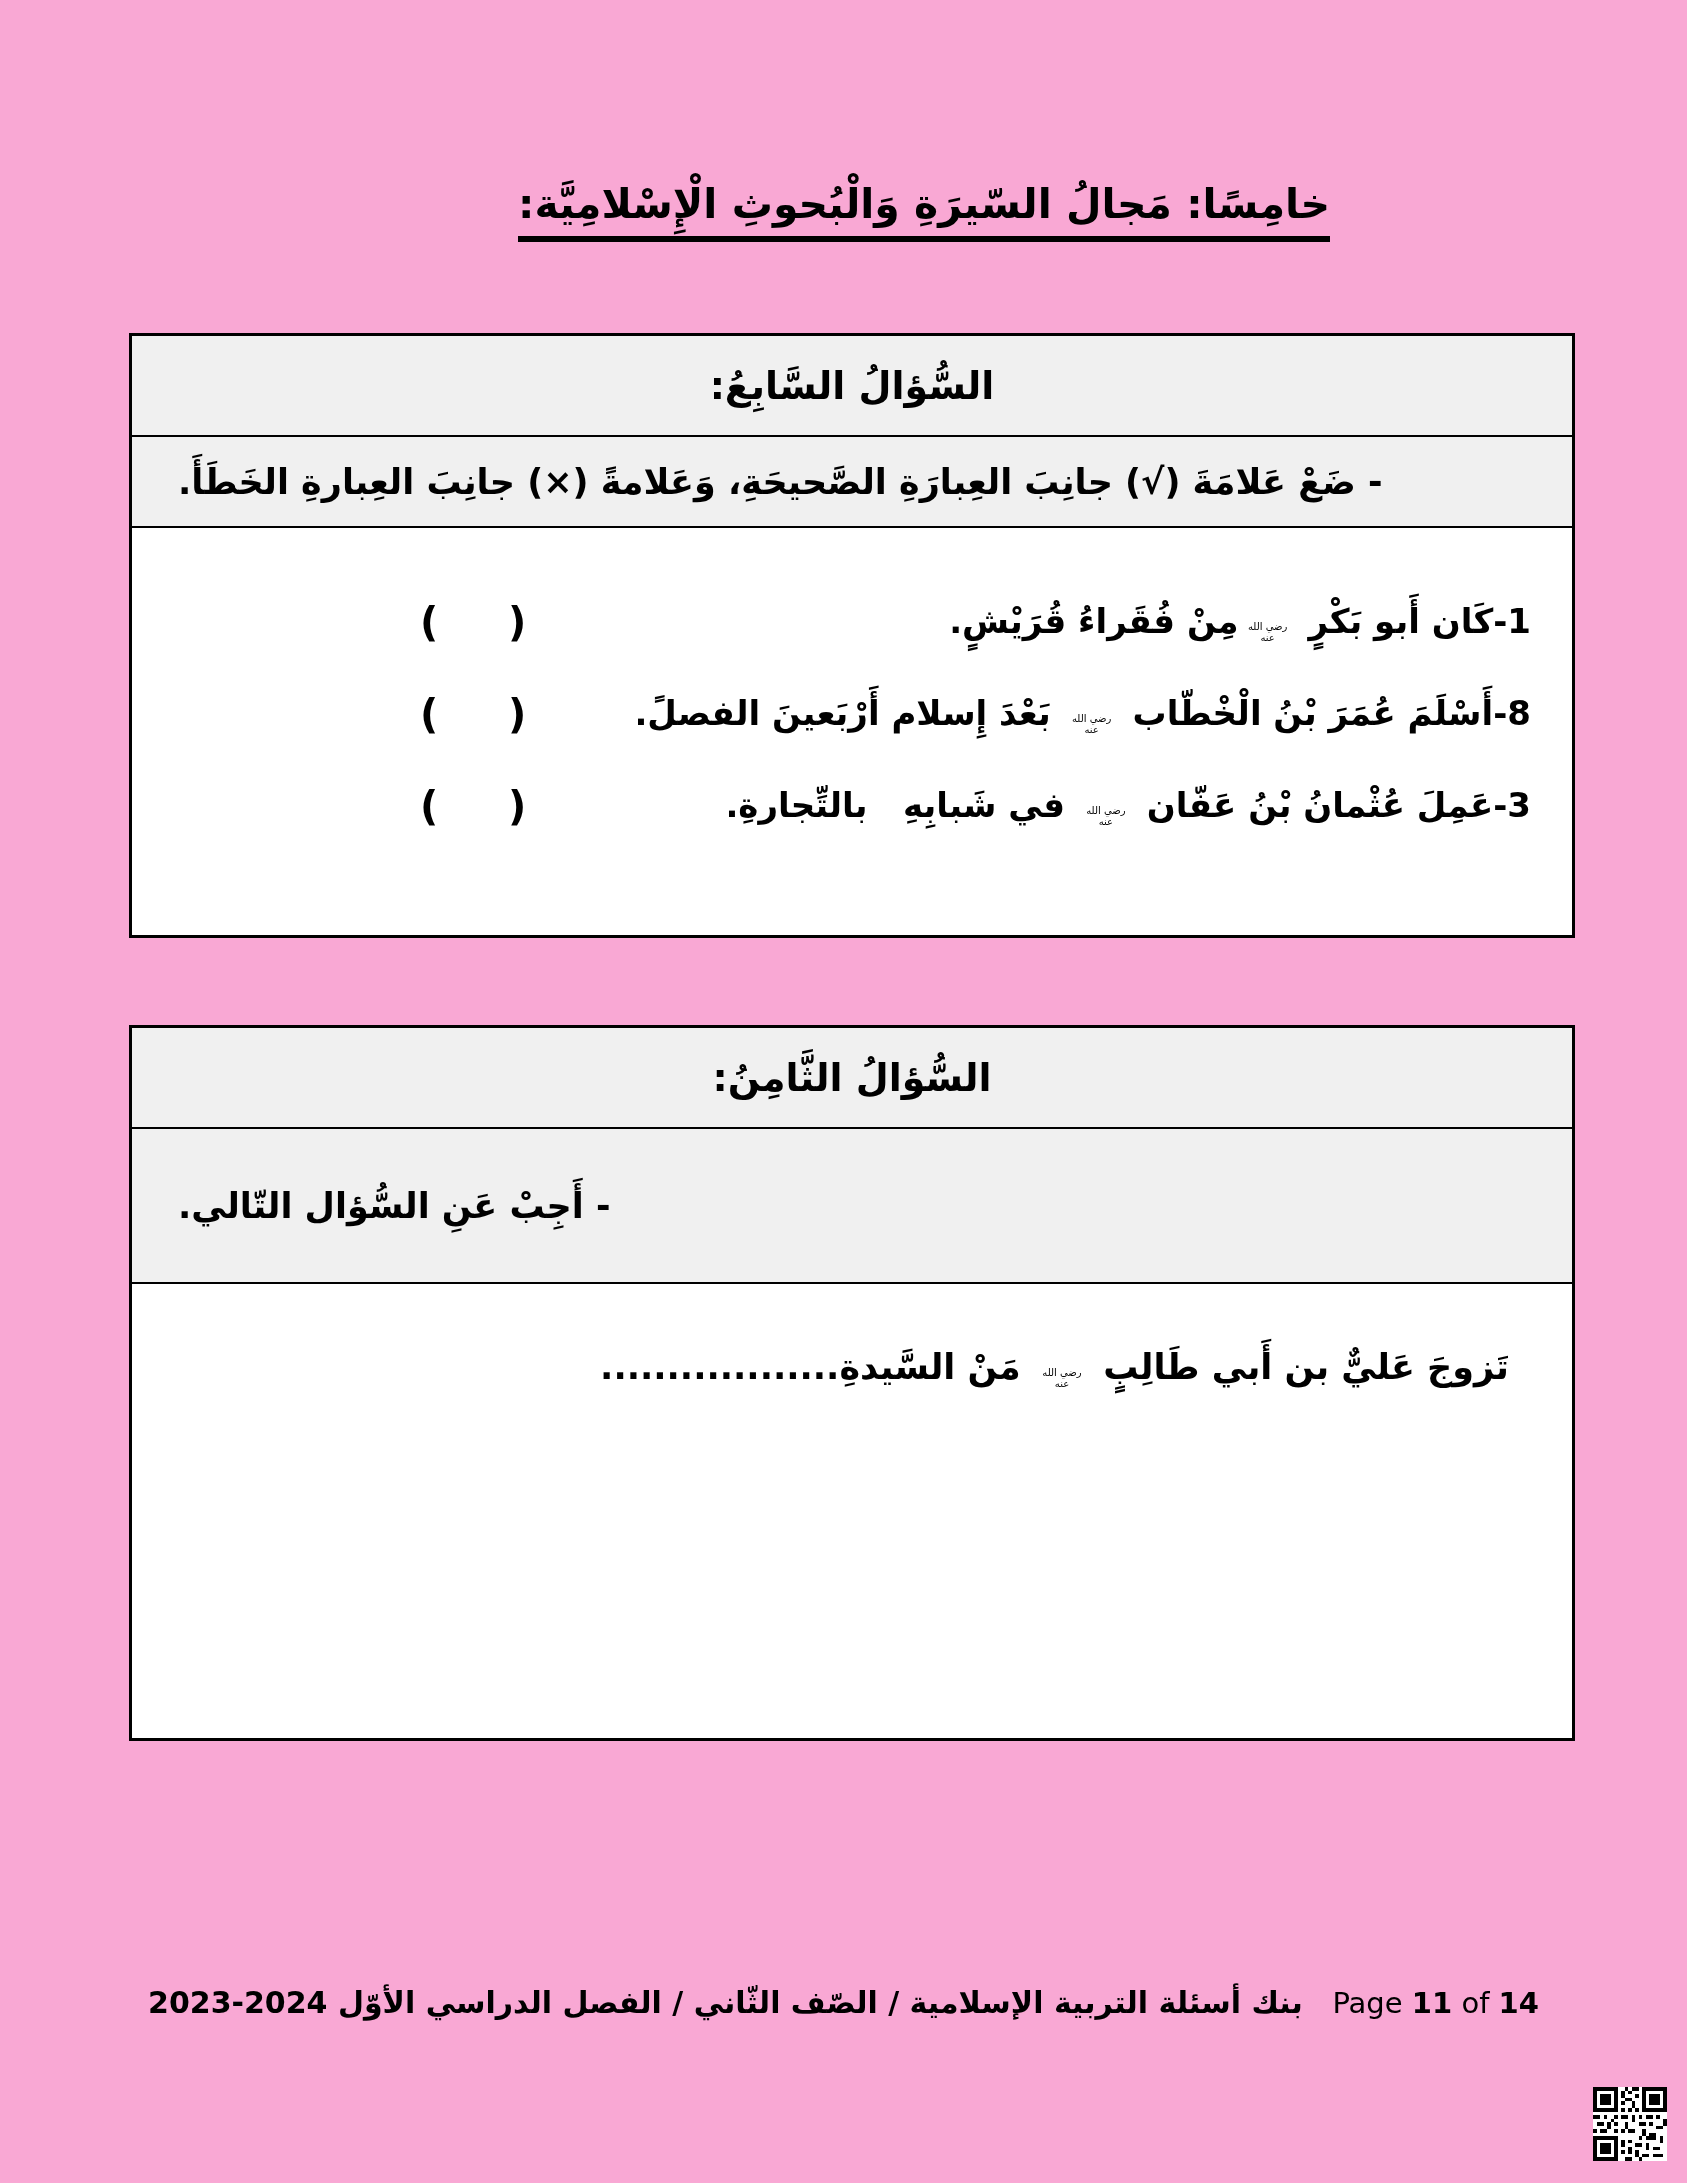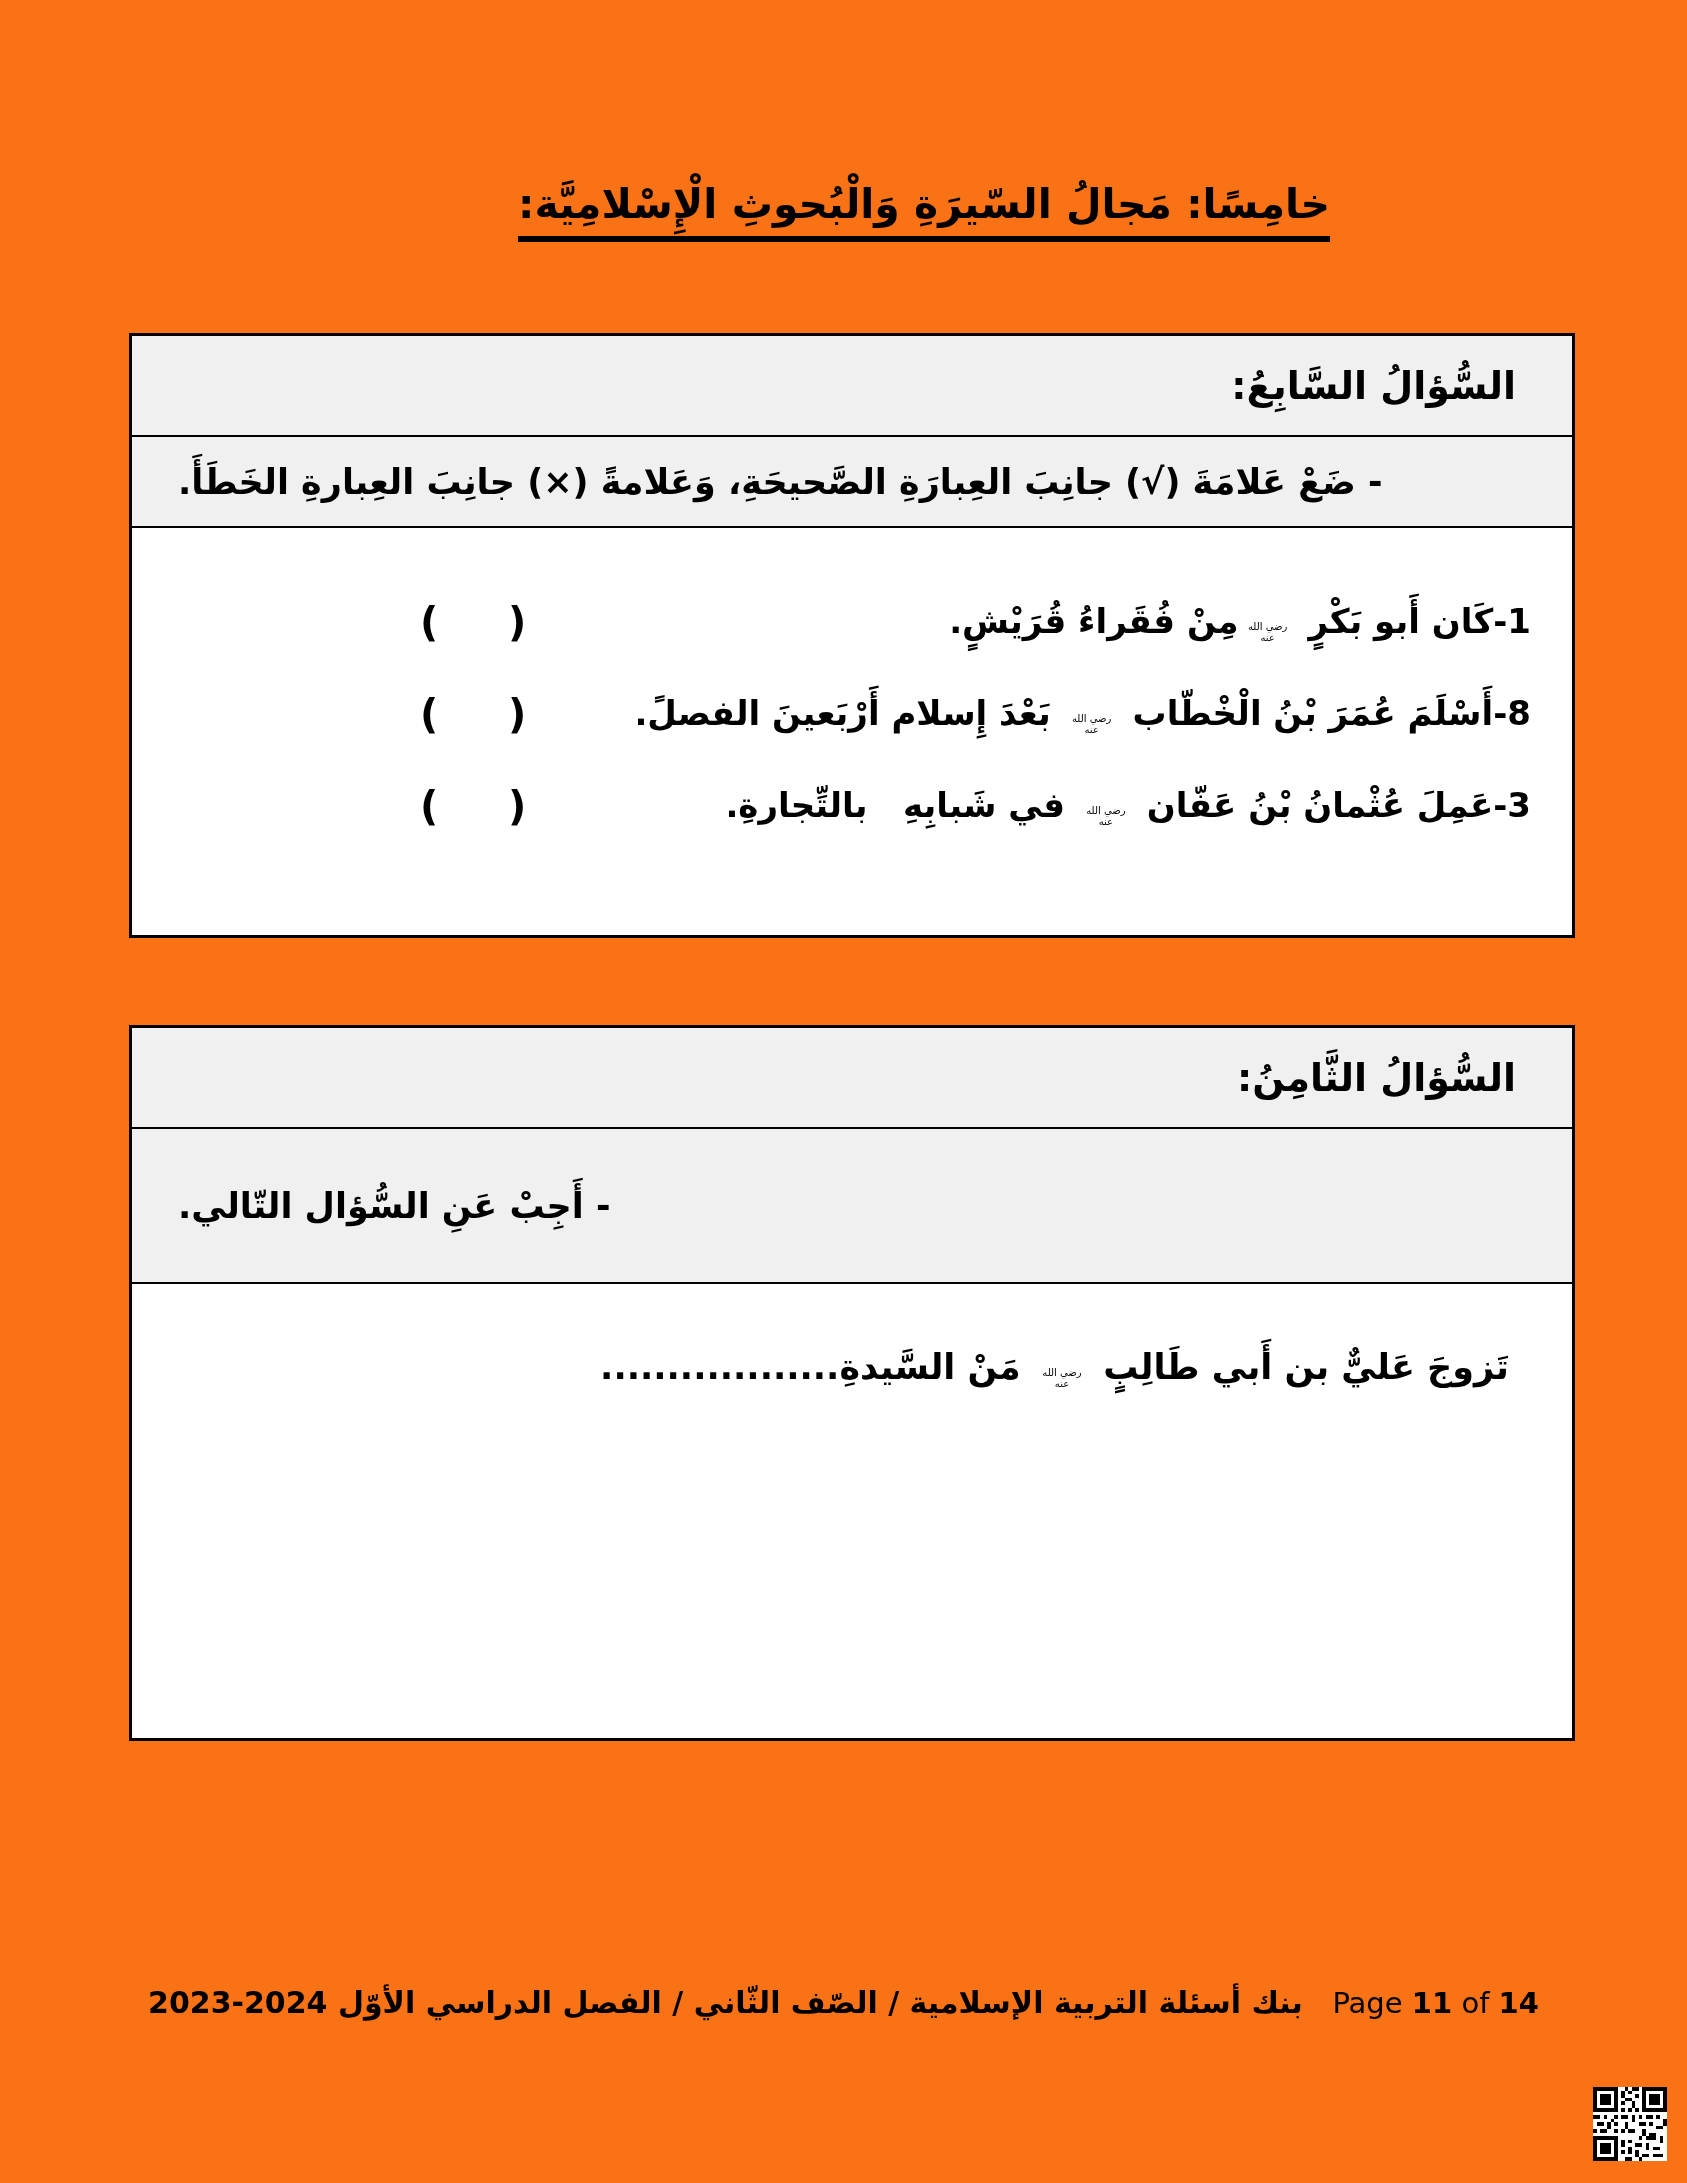--- a/index.html
+++ b/index.html
@@ -1,17 +1,17 @@
 <!DOCTYPE html>
 <html lang="ar" style="font-size:10.6px"><head>
 <meta charset="utf-8">
 <style>
   html,body { margin:0; padding:0; background:#ffffff; }
   .page {
-    position:relative; width:1687px; height:2183px; background:#f97316;
+    position:relative; width:1687px; height:2183px; background:#f9a8d4;
     font-family:"DejaVu Sans", sans-serif; color:#000; overflow:hidden;
   }
   * { box-sizing:border-box; }
 
   
   .title {
     position:absolute; top:180px; right:357px;
     font-size:41px; font-weight:bold;
     padding-bottom:8px; border-bottom:6px solid #000;
     direction:rtl; white-space:nowrap;
@@ -21,22 +21,22 @@
   .qbox {
     position:absolute; left:129px; width:1446px;
     border:3.3px solid #000; background:#fff;
   }
   .box1 { top:333px;  height:605px; }
   .box2 { top:1025px; height:716px; }
 
   .qrow { width:100%; }
   .qrow.hdr {
     height:99px; background:#f0f0f0;
-    display:flex; align-items:center; justify-content:flex-start;
-    padding:0 56px; font-size:38px; font-weight:bold; direction:rtl;
+    display:flex; align-items:center; justify-content:center;
+    padding:0 44px; font-size:38px; font-weight:bold; direction:rtl;
   }
   .qrow.instr {
     background:#f0f0f0; border-top:2.6px solid #000;
     display:flex; align-items:center; justify-content:flex-end;
     padding:0 46px; font-size:35px; font-weight:bold; direction:rtl;
   }
   .box1 .instr { height:91px; }
   .box2 .instr { height:155px; }
   .qrow.content { background:#ffffff; border-top:2.6px solid #000; }
   .box1 .content { height:402px; padding-top:48px; }

